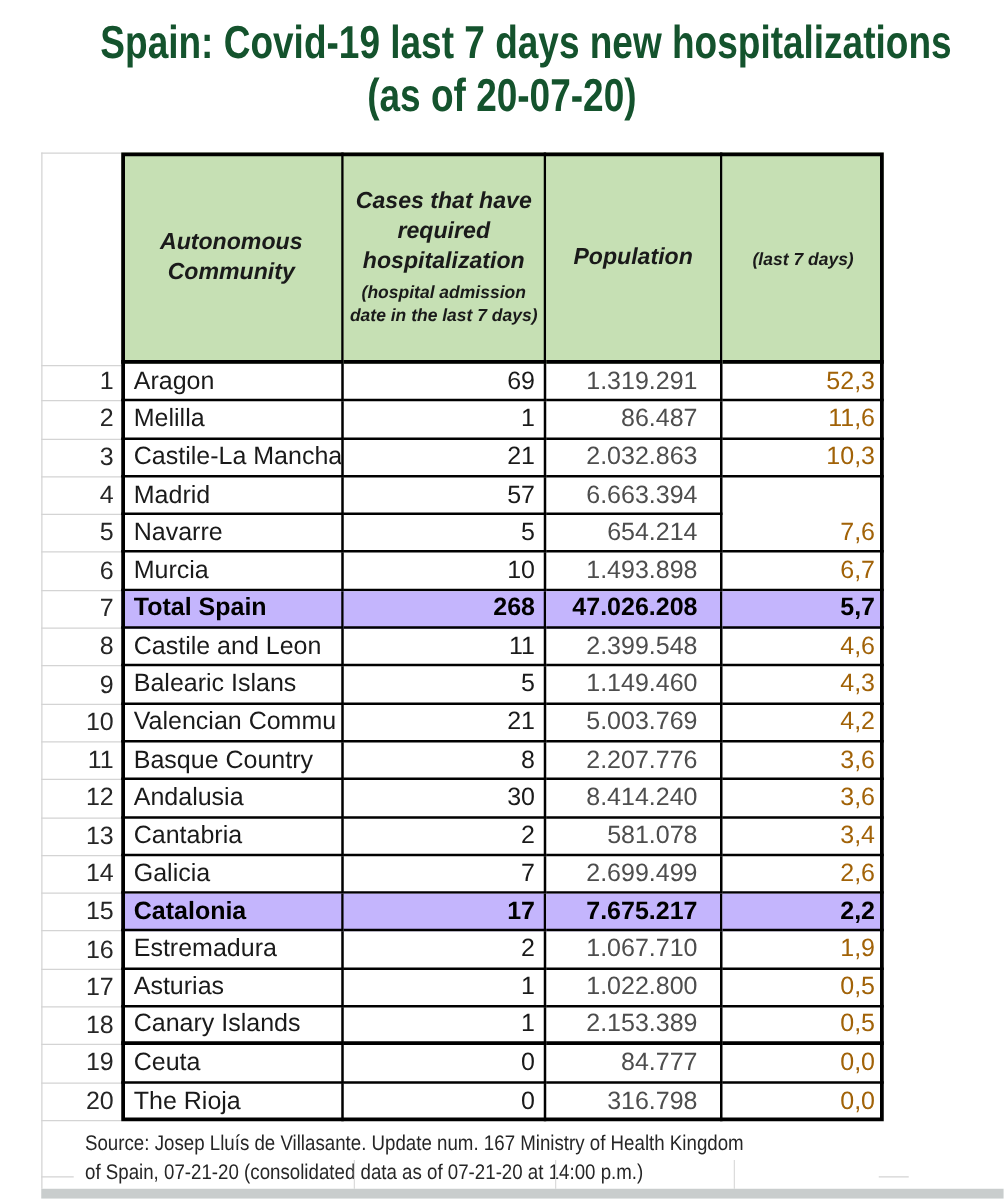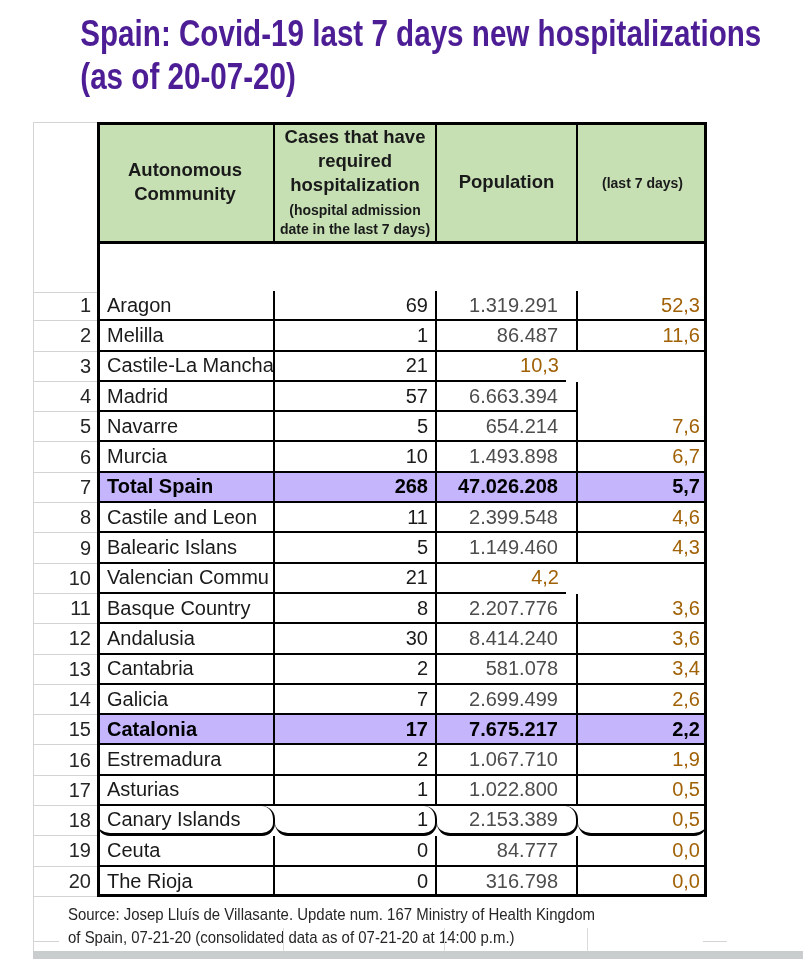--- a/index.html
+++ b/index.html
@@ -1,47 +1,47 @@
 <!DOCTYPE html>
 <html><head>
 <meta charset="utf-8">
 <style>
   html,body{margin:0;padding:0;}
   body{
     width:803px;height:959px;position:relative;background:#ffffff;
     font-family:"Liberation Sans", sans-serif;overflow:hidden;
   }
   
-  .title-block{position:absolute;top:12px;left:0;width:803px;text-align:left;color:#4c1d95;}
+  .title-block{position:absolute;top:12px;left:0;width:803px;text-align:center;color:#14532d;}
   .title-line{font-size:37px;line-height:43px;font-weight:bold;white-space:nowrap;
     transform:scaleX(0.8);transform-origin:50% 50%;}
   
   .table-area{position:absolute;left:33px;top:122px;width:674px;}
   .header-row{display:flex;height:169px;}
   .cell,.hcell{box-sizing:border-box;}
   .corner{width:64px;height:169px;border-top:1px solid #d4d4d4;border-bottom:1px solid #d4d4d4;}
   .hcell{
     background:#c6e0b4;border-right:2px solid #000;border-bottom:3px solid #000;
     display:flex;flex-direction:column;justify-content:center;align-items:center;
-    text-align:center;color:#1a1a1a;padding:0 2px;height:122px;
+    text-align:center;color:#1a1a1a;padding:0 2px;height:169px;font-style:italic;
   }
   .hc1{width:178px;} .hc2{width:162px;} .hc3{width:141px;} .hc4{width:129px;border-right:none;}
   .hdr-main{font-weight:bold;font-size:18.5px;line-height:24px;}
   .hdr-sub{font-weight:bold;font-size:14px;line-height:19px;margin-top:4px;}
   
   .trow{display:flex;height:30.3px;}
   .trow .cell{height:100%;display:flex;align-items:center;font-size:20px;
     overflow:hidden;white-space:nowrap;border-bottom:2px solid #000;}
   .cell.num{width:64px;justify-content:flex-end;padding-right:6px;color:#262626;
     border-bottom:1px solid #d4d4d4;}
   .cell.name{width:178px;padding-left:10px;border-right:2px solid #000;color:#1a1a1a;}
   .cell.cases{width:162px;justify-content:flex-end;padding-right:7px;border-right:2px solid #000;color:#1a1a1a;}
   .cell.pop{width:141px;justify-content:flex-end;padding-right:18px;border-right:2px solid #000;color:#4d4d4d;}
   .cell.pm{width:129px;justify-content:flex-end;padding-right:7px;color:#a16207;}
-  .trow.thick .cell:not(.num){border-bottom-width:3px;border-radius:13px;}
+  .trow.thick .cell:not(.num){border-bottom-width:3px;}
   .trow.last .cell:not(.num){border-bottom:none;}
   .trow.highlight .cell:not(.num){background:#c4b5fd;color:#000;font-weight:bold;}
   .table-outline{position:absolute;left:64px;top:0;width:610px;height:775px;
     border:3px solid #000;box-sizing:border-box;pointer-events:none;}
   
   .footer{position:absolute;left:68px;top:903px;color:#262626;font-size:17px;line-height:23px;}
   .footer-line{white-space:nowrap;transform:scaleX(0.88);transform-origin:0 50%;}
   .left-gridline{position:absolute;left:33px;top:122px;width:1px;height:829px;background:#d4d4d4;}
   .gl-h{position:absolute;top:941px;height:1px;background:#d4d4d4;}
   .gl-h.l{left:33px;width:26px;} .gl-h.r{left:703px;width:24px;}
@@ -86,20 +86,21 @@
         <div class="cell num">2</div>
         <div class="cell name">Melilla</div>
         <div class="cell cases">1</div>
         <div class="cell pop">86.487</div>
         <div class="cell pm">11,6</div>
       </div>
       <div class="trow">
         <div class="cell num">3</div>
         <div class="cell name">Castile-La Mancha</div>
         <div class="cell cases">21</div>
+        <div class="cell pop">2.032.863</div>
         <div class="cell pm">10,3</div>
       </div>
       <div class="trow">
         <div class="cell num">4</div>
         <div class="cell name">Madrid</div>
         <div class="cell cases">57</div>
         <div class="cell pop">6.663.394</div>
       </div>
       <div class="trow">
         <div class="cell num">5</div>
@@ -133,20 +134,21 @@
         <div class="cell num">9</div>
         <div class="cell name">Balearic Islans</div>
         <div class="cell cases">5</div>
         <div class="cell pop">1.149.460</div>
         <div class="cell pm">4,3</div>
       </div>
       <div class="trow">
         <div class="cell num">10</div>
         <div class="cell name">Valencian Commu</div>
         <div class="cell cases">21</div>
+        <div class="cell pop">5.003.769</div>
         <div class="cell pm">4,2</div>
       </div>
       <div class="trow">
         <div class="cell num">11</div>
         <div class="cell name">Basque Country</div>
         <div class="cell cases">8</div>
         <div class="cell pop">2.207.776</div>
         <div class="cell pm">3,6</div>
       </div>
       <div class="trow">

